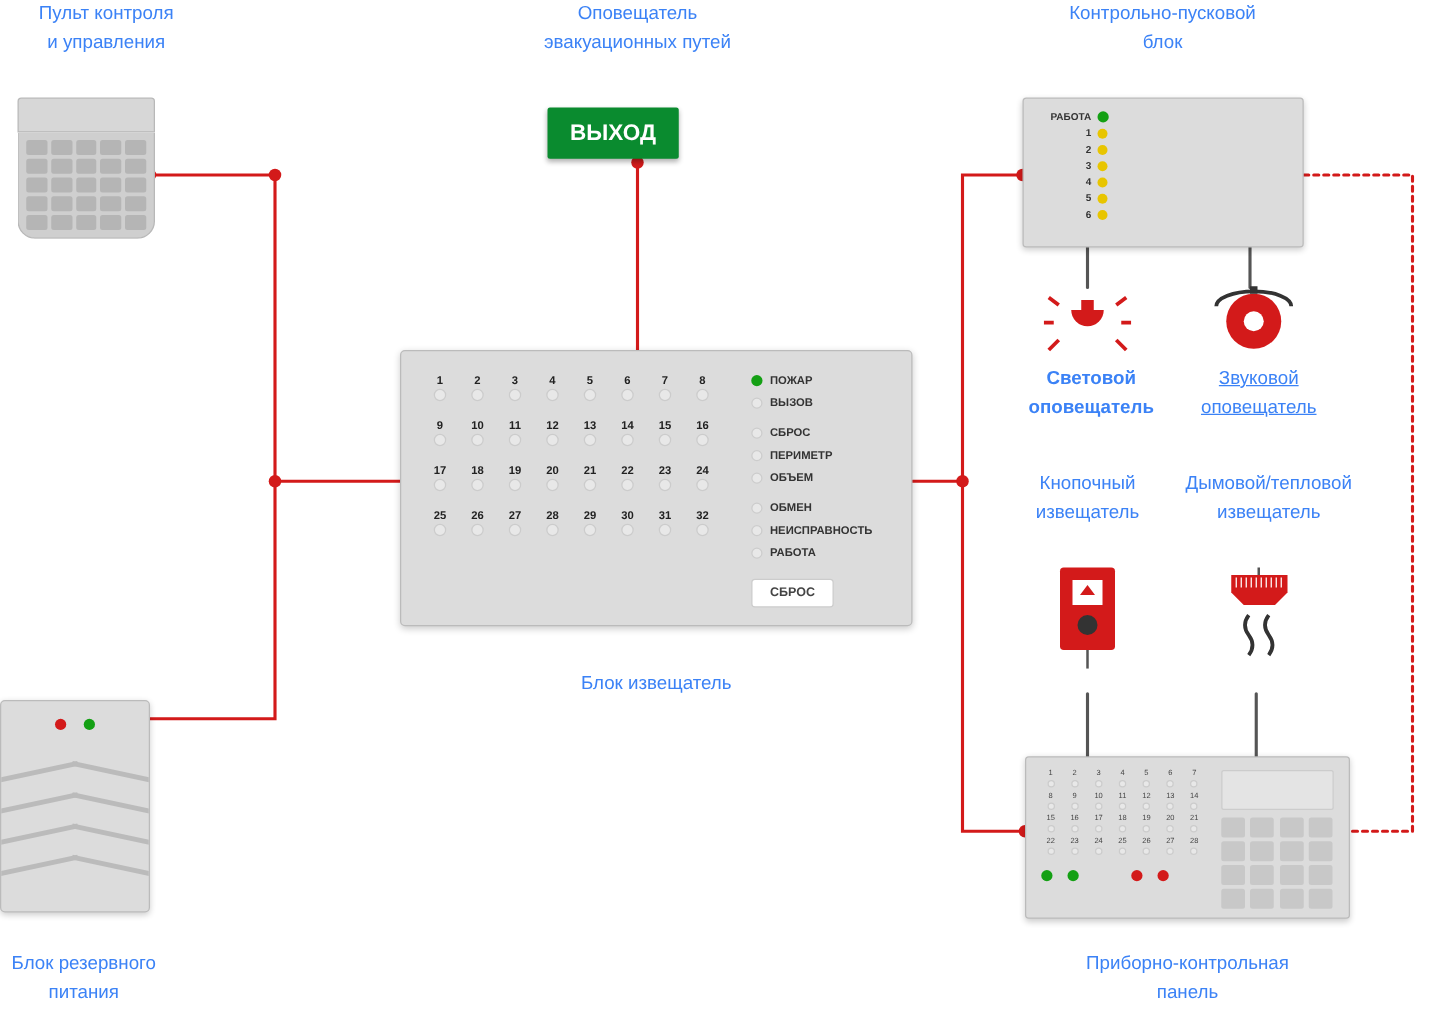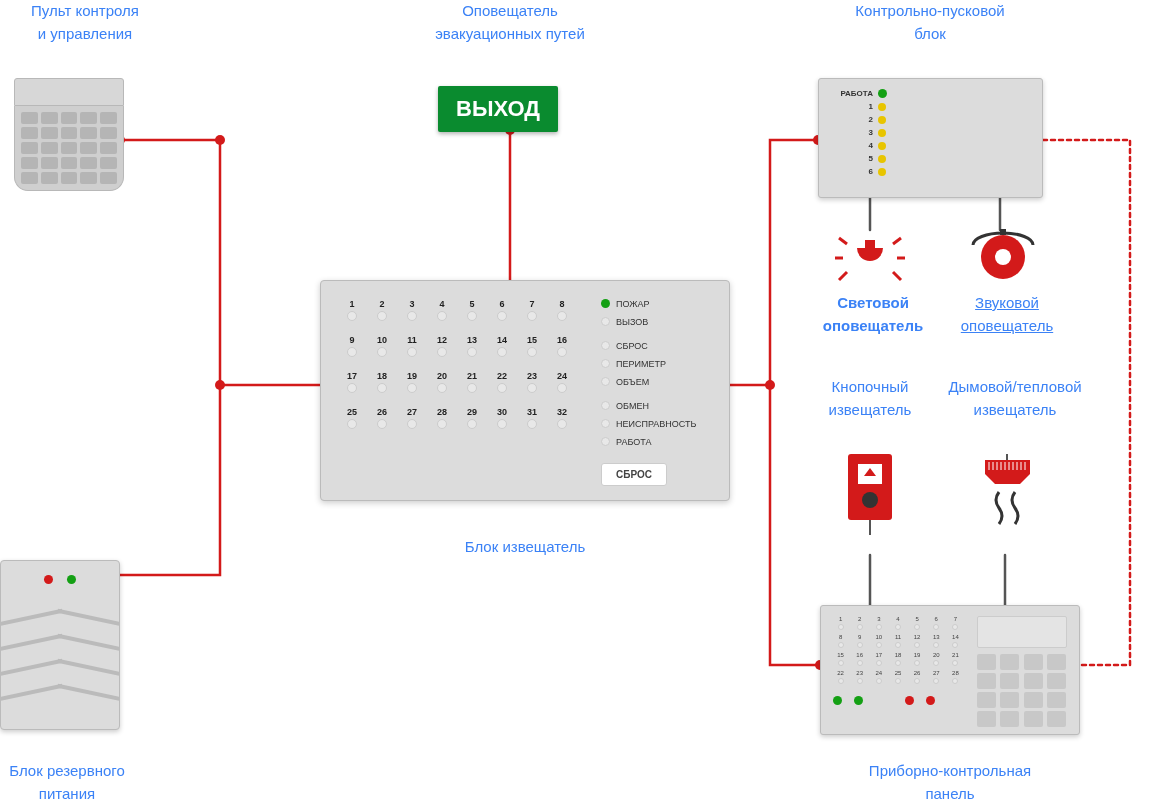--- a/index.html
+++ b/index.html
@@ -1,34 +1,34 @@
 <!DOCTYPE html>
 <html><head>
 <meta charset="utf-8">
 <style>
   * { box-sizing: border-box; margin: 0; padding: 0; }
   body { width: 1150px; height: 812px; font-family: Arial, sans-serif; background: #fff; position: relative; color: #333; }
   .label { text-align: center; font-size: 15px; color: #3b82f6; line-height: 1.5; position: absolute; }
   svg.wires { position: absolute; top: 0; left: 0; width: 1150px; height: 812px; pointer-events: none; }
   .node { position: absolute; }
-  .exit-sign { background: #0a8b2f; color: #fff; padding: 10px 18px; font-size: 22px; font-weight: bold; border-radius: 2px; box-shadow: 0 2px 4px rgba(0,0,0,.3); }
+  .exit-sign { background: #0a8b2f; color: #fff; padding: 10px 18px; font-size: 18px; font-weight: bold; border-radius: 2px; box-shadow: 0 2px 4px rgba(0,0,0,.3); }
   
   .keypad-device { width: 110px; }
   .keypad-top { height: 28px; background: #d7d7d7; border: 1px solid #b8b8b8; border-radius: 3px 3px 0 0; }
   .keypad-body { background: #cfcfcf; border: 1px solid #b8b8b8; border-top: none; padding: 6px; border-radius: 0 0 14px 14px; }
   .keypad-grid { display: grid; grid-template-columns: repeat(5,1fr); gap: 3px; }
   .keypad-grid .k { height: 12px; background: #b5b5b5; border-radius: 2px; }
   
   .ind-block { width: 410px; background: #dcdcdc; border: 1px solid #bbb; border-radius: 4px; box-shadow: 0 2px 6px rgba(0,0,0,.2); padding: 18px 22px 14px 22px; display: flex; }
   .ind-left { flex: 1; }
   .ind-row { display: flex; gap: 12px; margin-bottom: 6px; }
   .ind-cell { display: flex; flex-direction: column; align-items: center; font-size: 9px; font-weight: bold; color: #222; width: 18px; }
   .led { width: 10px; height: 10px; border-radius: 50%; background: #e8e8e8; border: 1px solid #ccc; margin-top: 2px; }
   .ind-right { width: 120px; padding-left: 14px; font-size: 9px; color: #333; }
-  .status-row { display: flex; align-items: flex-start; gap: 6px; margin-bottom: 8px; font-weight: normal; }
+  .status-row { display: flex; align-items: flex-end; gap: 6px; margin-bottom: 8px; font-weight: bold; }
   .led-green { width: 9px; height: 9px; border-radius: 50%; background: #14a014; }
   .led-off { width: 9px; height: 9px; border-radius: 50%; background: #e8e8e8; border: 1px solid #ccc; }
   .reset-btn { background: #fff; color: #444; font-size: 10px; font-weight: bold; padding: 5px 14px; border-radius: 3px; border: 1px solid #ccc; margin-top: 8px; display: inline-block; }
   
   .clb { width: 225px; height: 120px; background: #dcdcdc; border: 1px solid #bbb; border-radius: 3px; box-shadow: 0 2px 5px rgba(0,0,0,.2); padding: 10px 14px; font-size: 8px; color: #333; }
   .clb-inner { display: flex; gap: 26px; }
   .clb-col { display: flex; flex-direction: column; gap: 4px; }
   .clb-row { display: flex; align-items: center; gap: 5px; font-weight: bold; }
   .led-yellow { width: 8px; height: 8px; border-radius: 50%; background: #e8c500; }
   

